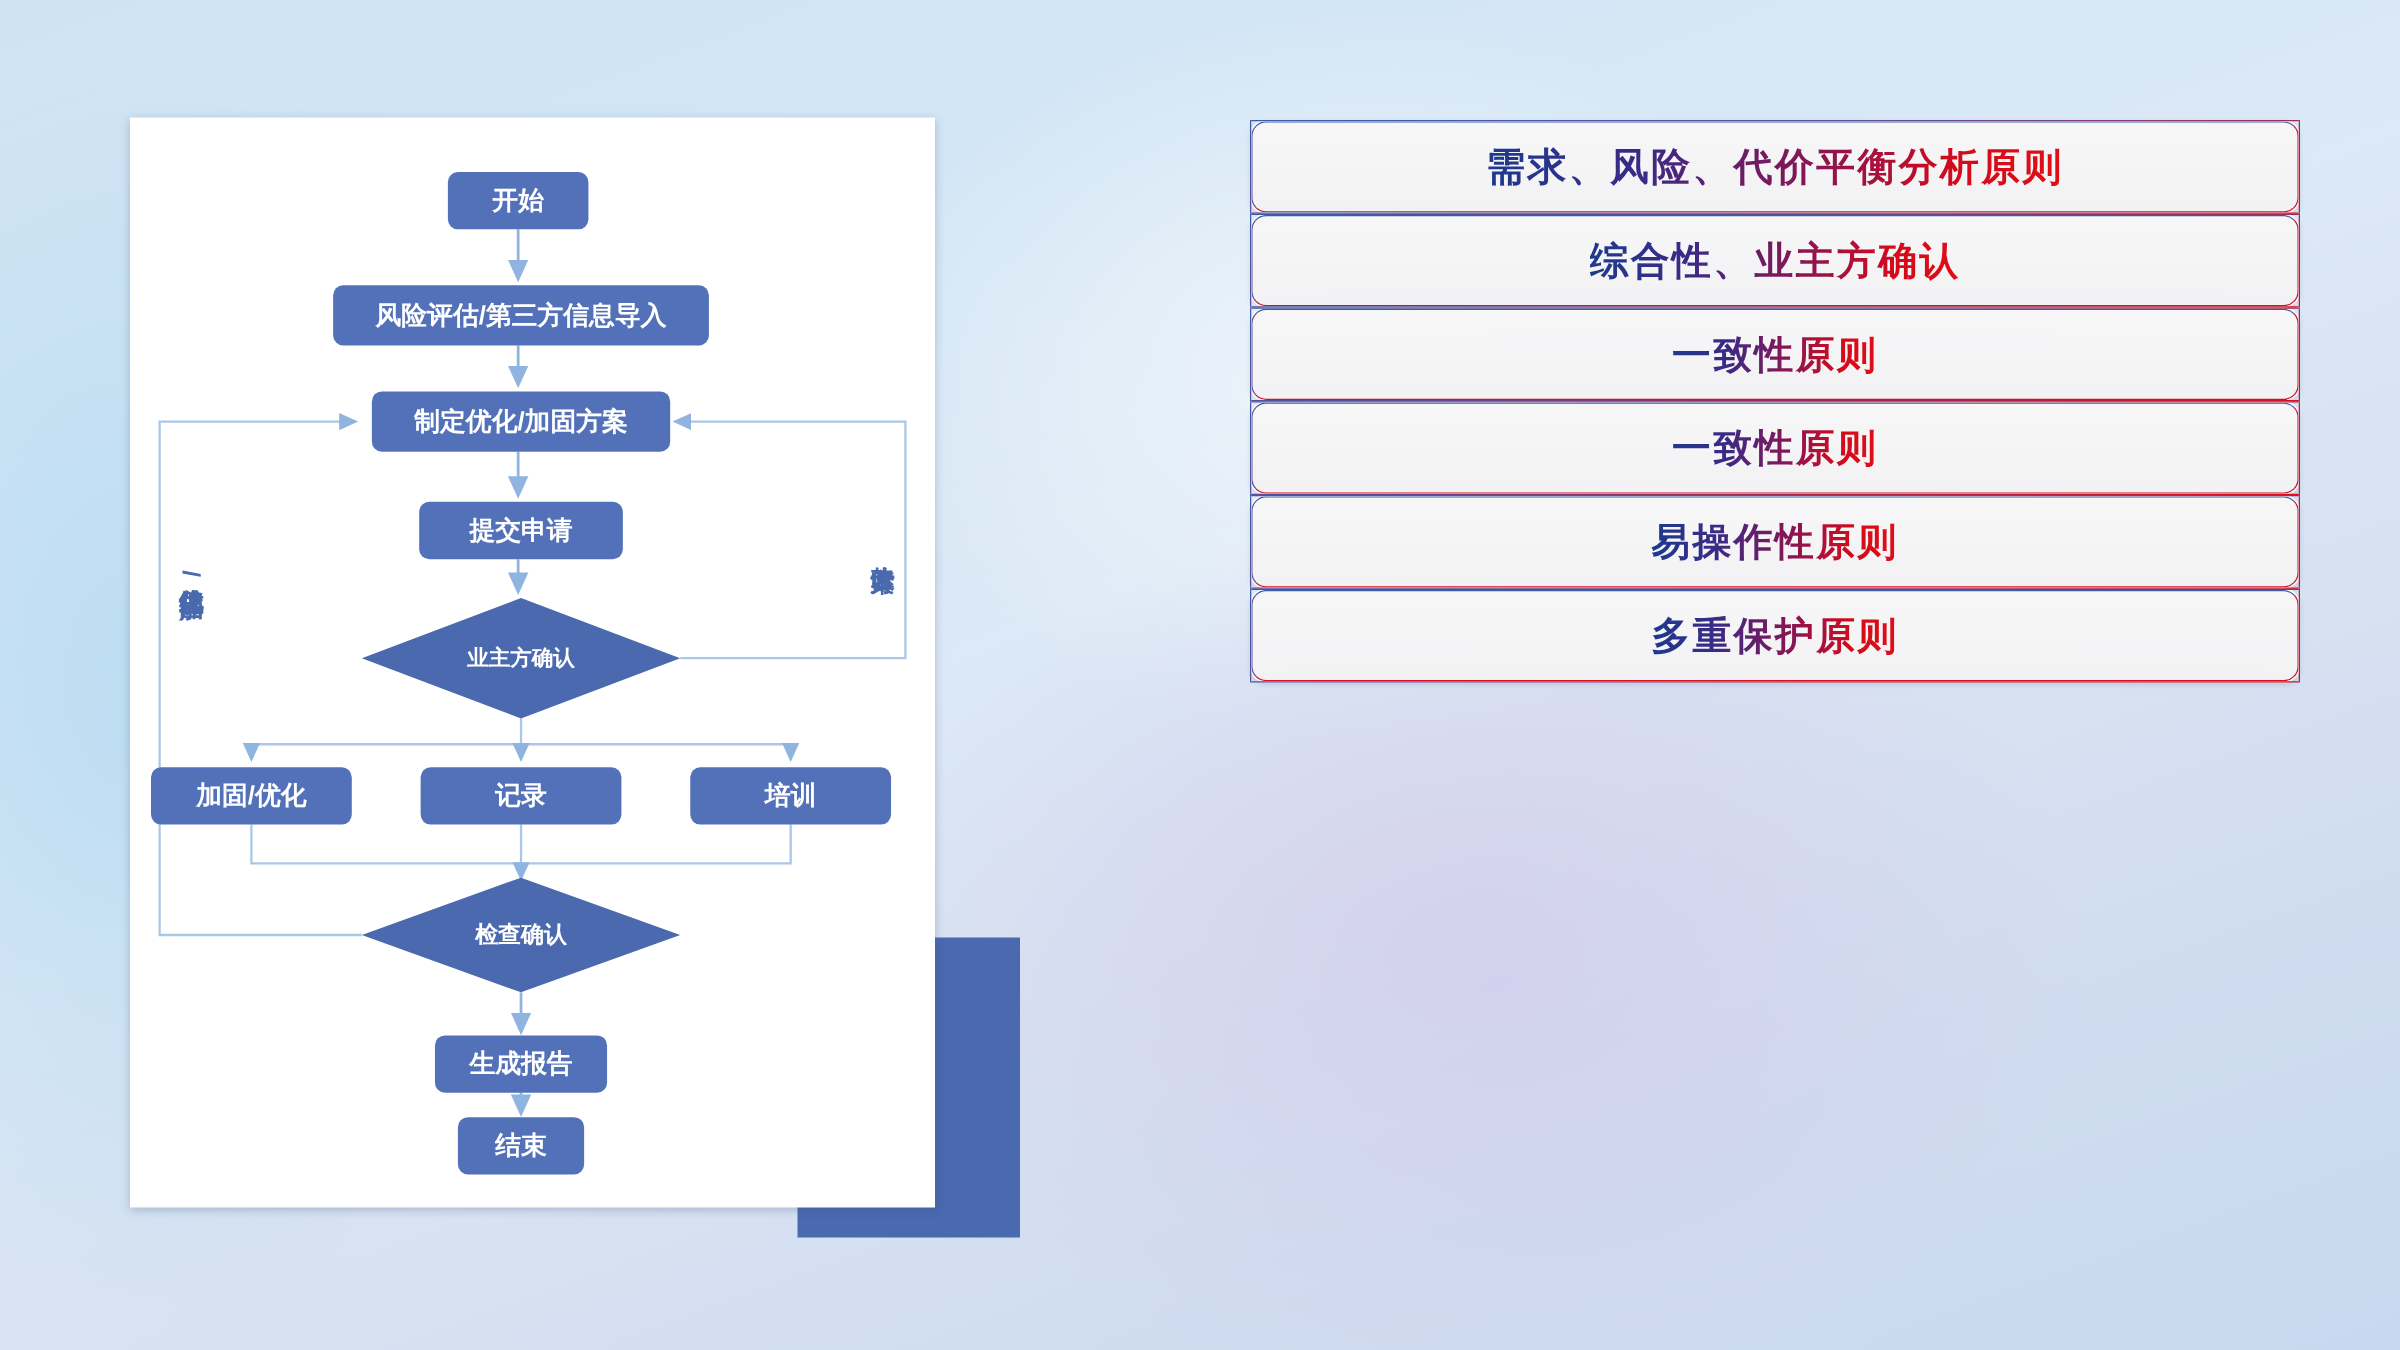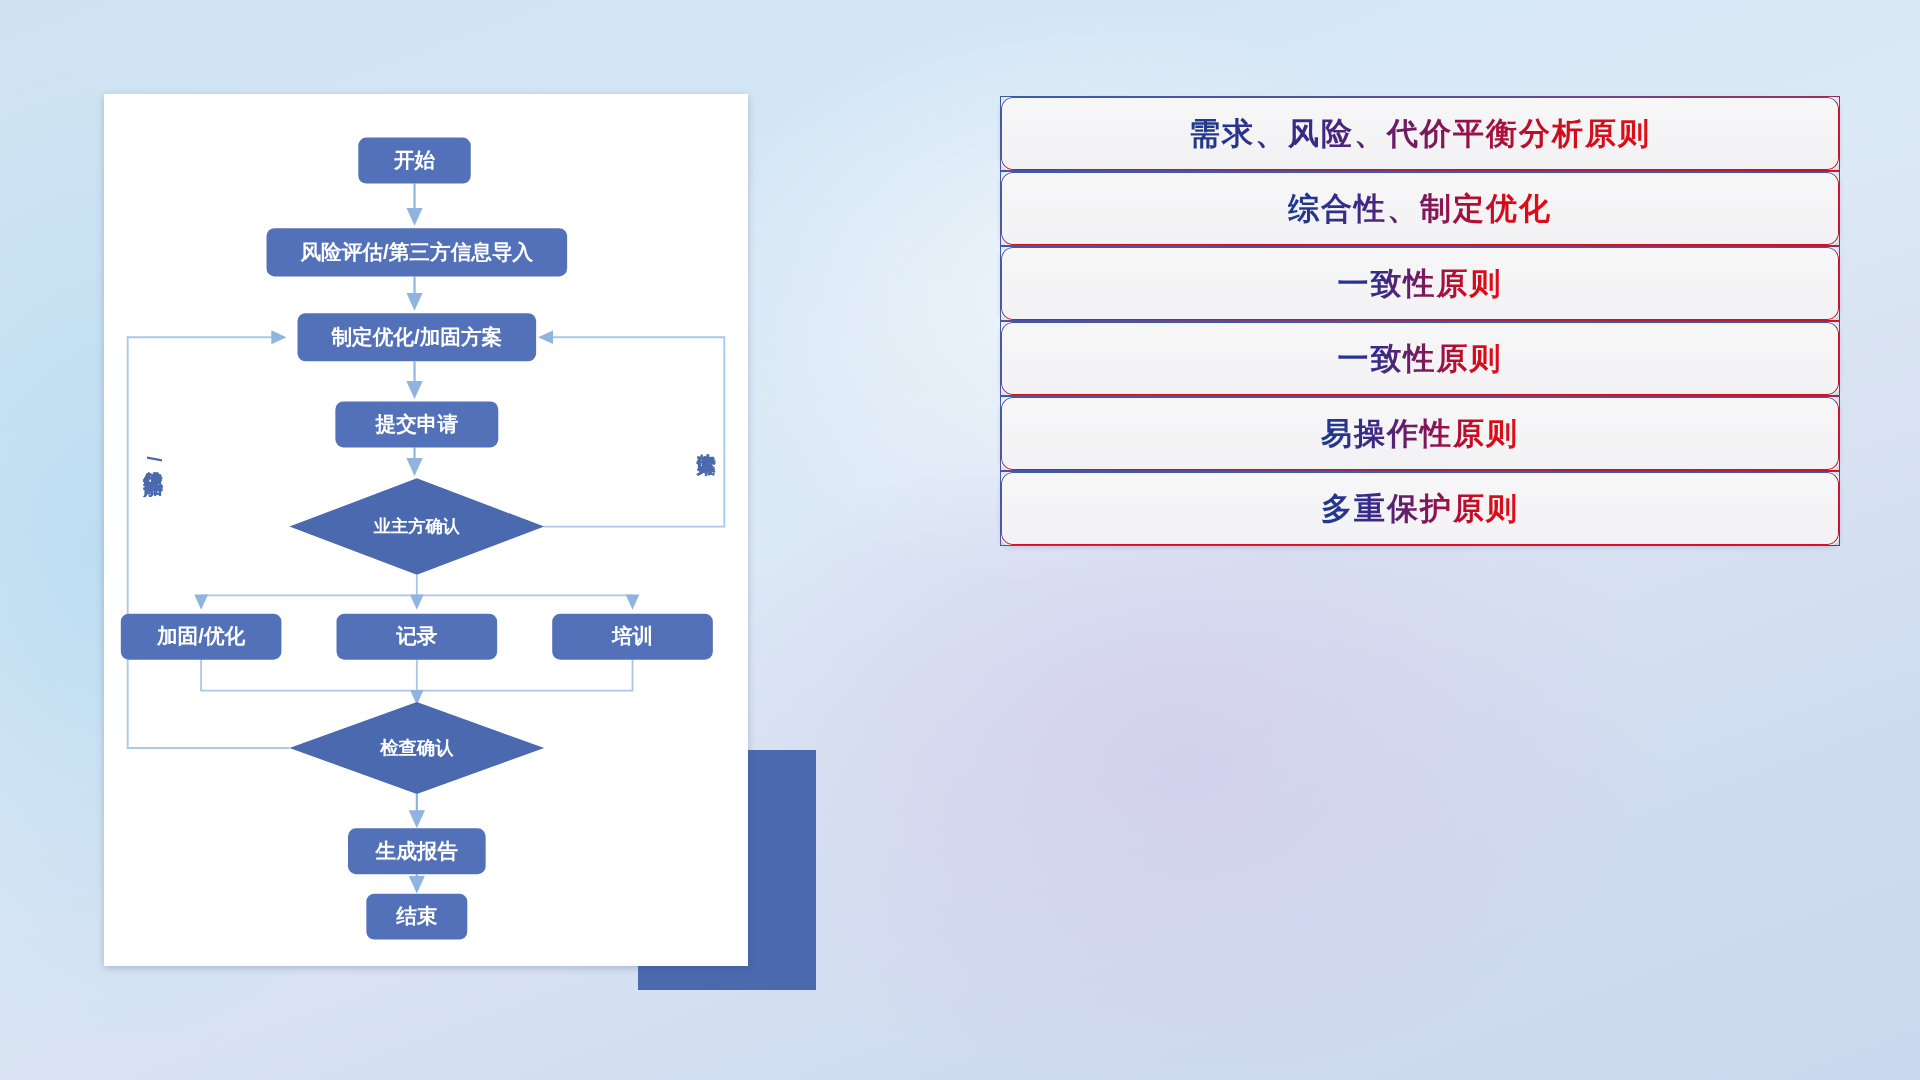--- a/index.html
+++ b/index.html
@@ -213,21 +213,21 @@
 </div>
 
 <div id="right-panel">
 
 
   <div id="principle-list">
     <div class="principle-card">
       <span class="principle-text">需求、风险、代价平衡分析原则</span>
     </div>
     <div class="principle-card">
-      <span class="principle-text">综合性、制定优化</span>
+      <span class="principle-text">综合性、业主方确认</span>
     </div>
     <div class="principle-card">
       <span class="principle-text">一致性原则</span>
     </div>
     <div class="principle-card">
       <span class="principle-text">一致性原则</span>
     </div>
     <div class="principle-card">
       <span class="principle-text">易操作性原则</span>
     </div>

